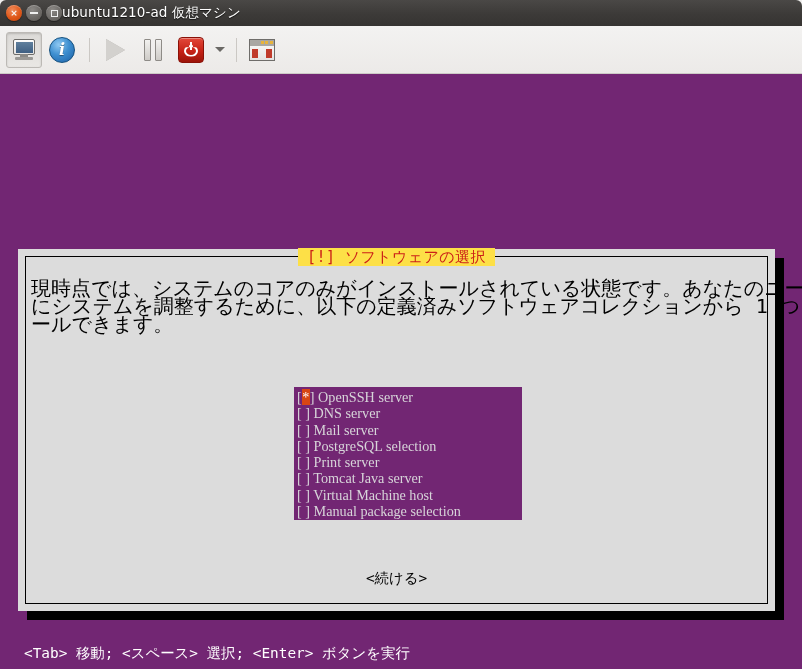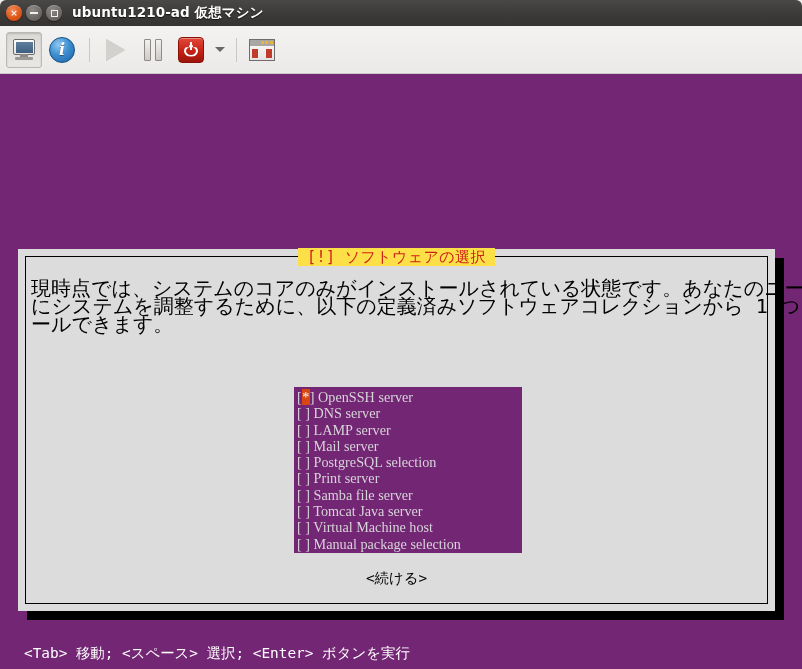--- a/index.html
+++ b/index.html
@@ -63,24 +63,23 @@
     box-sizing: border-box;
   }
   .wb.min .glyph {
     width: 8px; height: 2px;
     background: #efefef;
   }
 
   .win-title {
     flex: 1;
     text-align: left;
-    margin-left: 10px;
     color: #ffffff;
     font-size: 13.5px;
-    font-weight: bold;
+    font-weight: normal;
     font-family: "DejaVu Sans", sans-serif;
     text-shadow: 0 1px 1px rgba(0,0,0,0.7);
     letter-spacing: 0.1px;
   }
 
   
   .toolbar {
     position: absolute;
     left: 0; top: 26px;
     width: 802px;
@@ -494,25 +493,23 @@
         </div>
 
         <div class="body-text">現時点では、システムのコアのみがインストールされている状態です。あなたのニーズに合うよう
 にシステムを調整するために、以下の定義済みソフトウェアコレクションから 1 つ以上をインスト
 ールできます。</div>
 
 
         <div class="listbox">
             <div class="list-row"><span class="cb">[<span class="mark">*</span>] </span><span>OpenSSH server</span></div>
             <div class="list-row"><span class="cb">[<span> </span>] </span><span>DNS server</span></div>
-            <div class="list-row"><span class="cb">[<span> </span>] </span><span>LAMP server</span></div>
             <div class="list-row"><span class="cb">[<span> </span>] </span><span>Mail server</span></div>
             <div class="list-row"><span class="cb">[<span> </span>] </span><span>PostgreSQL selection</span></div>
             <div class="list-row"><span class="cb">[<span> </span>] </span><span>Print server</span></div>
-            <div class="list-row"><span class="cb">[<span> </span>] </span><span>Samba file server</span></div>
             <div class="list-row"><span class="cb">[<span> </span>] </span><span>Tomcat Java server</span></div>
             <div class="list-row"><span class="cb">[<span> </span>] </span><span>Virtual Machine host</span></div>
             <div class="list-row"><span class="cb">[<span> </span>] </span><span>Manual package selection</span></div>
           </div>
 
         <div class="continue-btn">&lt;続ける&gt;</div>
 
       </div>
     </div>
 

